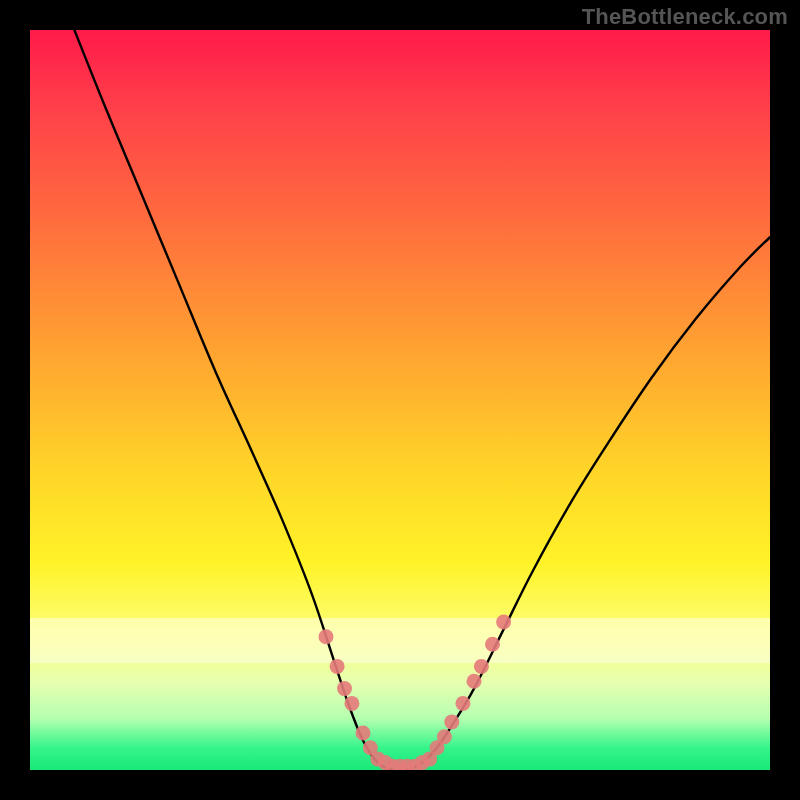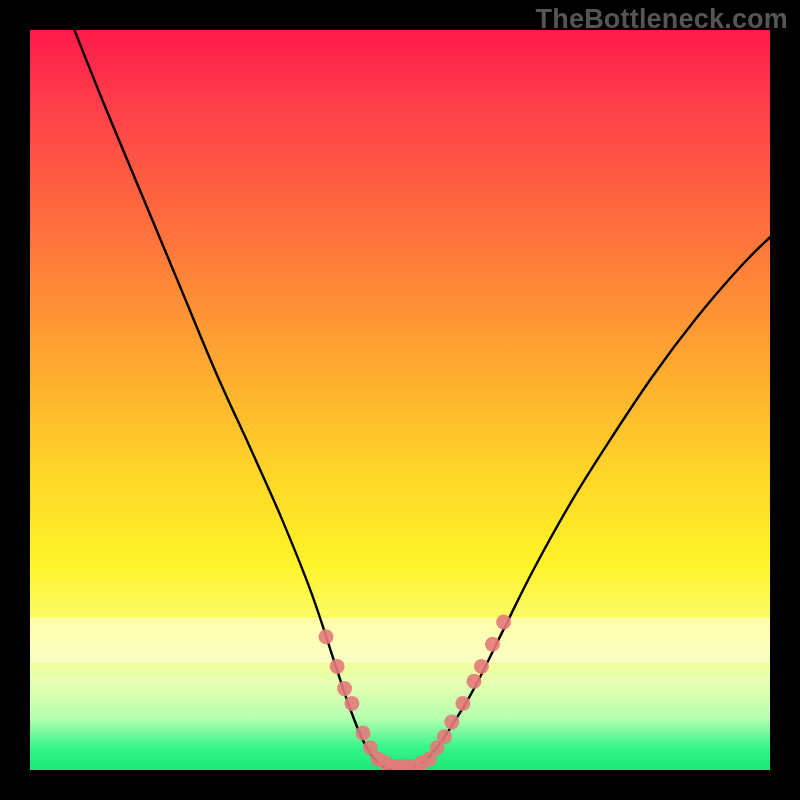--- a/index.html
+++ b/index.html
@@ -17,21 +17,21 @@
     left: 0;
     width: 800px;
     height: 800px;
     background: #000;
   }
   .watermark {
     position: absolute;
     top: 4px;
     right: 12px;
     color: #555;
-    font-size: 27px;
+    font-size: 22px;
     font-weight: 600;
     letter-spacing: 0.2px;
     z-index: 10;
   }
   .plot {
     position: absolute;
     top: 30px;
     left: 30px;
     width: 740px;
     height: 740px;

